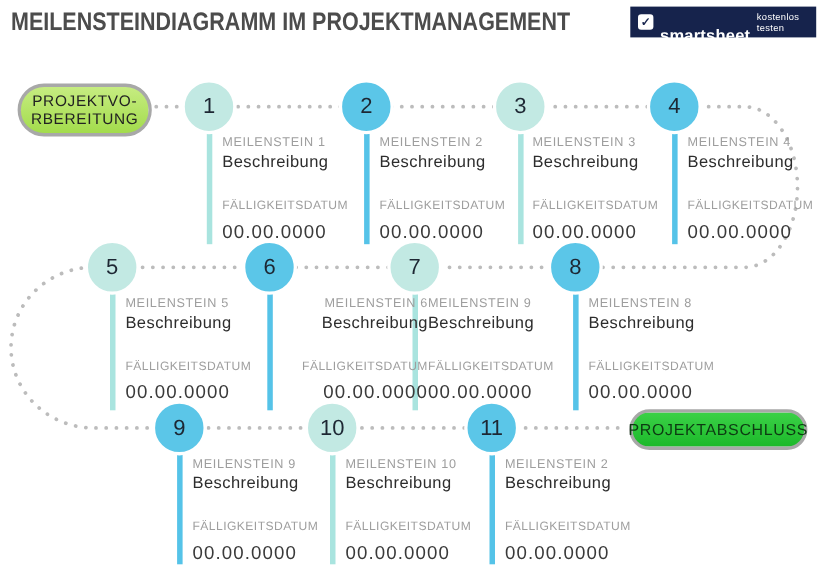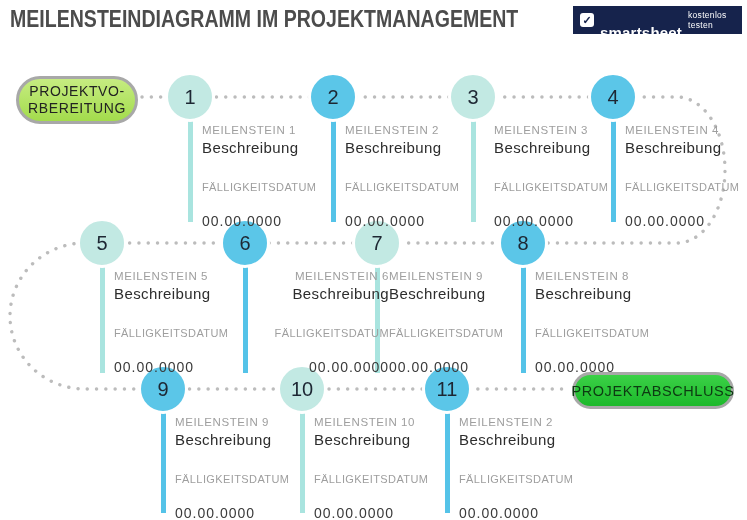--- a/index.html
+++ b/index.html
@@ -53,21 +53,21 @@
     border:3px solid #ffffff;box-sizing:border-box;z-index:2;
     display:flex;align-items:center;justify-content:center;
     font-size:20px;color:#1d2733;
   }
   .ms-circle.light{background:#c2e9e3;}
   .ms-circle.dark{background:#5bc6e8;}
   .ms-text{position:absolute;width:132px;z-index:3;}
   .ms-name{font-size:11.5px;color:#9e9e9e;letter-spacing:.6px;white-space:nowrap;}
   .ms-desc{font-size:15px;color:#2d2d2d;letter-spacing:.4px;margin-top:3px;}
   .ms-due-label{font-size:11px;color:#9e9e9e;letter-spacing:.4px;margin-top:25px;white-space:nowrap;}
-  .ms-date{font-size:14px;color:#3a3a3a;letter-spacing:1px;margin-top:20px;}
+  .ms-date{font-size:17px;color:#3a3a3a;letter-spacing:1px;margin-top:8px;}
 </style>
 </head>
 <body>
 
 <div class="canvas">
 
   <div class="page-title">MEILENSTEINDIAGRAMM IM PROJEKTMANAGEMENT</div>
 
   <div class="logo">
     <span class="logo-check">✓</span>
@@ -108,21 +108,21 @@
       <div class="ms-name">MEILENSTEIN 2</div>
       <div class="ms-desc">Beschreibung</div>
       <div class="ms-due-label">FÄLLIGKEITSDATUM</div>
       <div class="ms-date">00.00.0000</div>
     </div>
 
     <div class="ms-line light" style="left: 471px; top: 97px; height: 125px;"></div>
     <div class="ms-circle light" style="left: 448px; top: 72px;">
       <span>3</span>
     </div>
-    <div class="ms-text" style="left: 494px; top: 124px;">
+    <div class="ms-text" style="left: 484px; top: 124px;">
       <div class="ms-name">MEILENSTEIN 3</div>
       <div class="ms-desc">Beschreibung</div>
       <div class="ms-due-label">FÄLLIGKEITSDATUM</div>
       <div class="ms-date">00.00.0000</div>
     </div>
 
     <div class="ms-line dark" style="left: 611px; top: 97px; height: 125px;"></div>
     <div class="ms-circle dark" style="left: 588px; top: 72px;">
       <span>4</span>
     </div>

